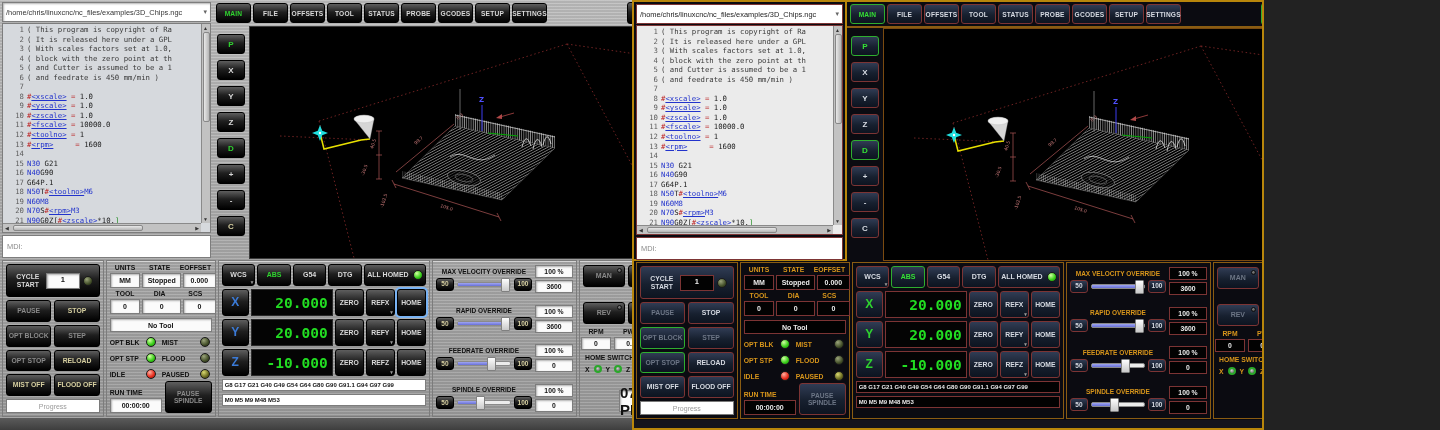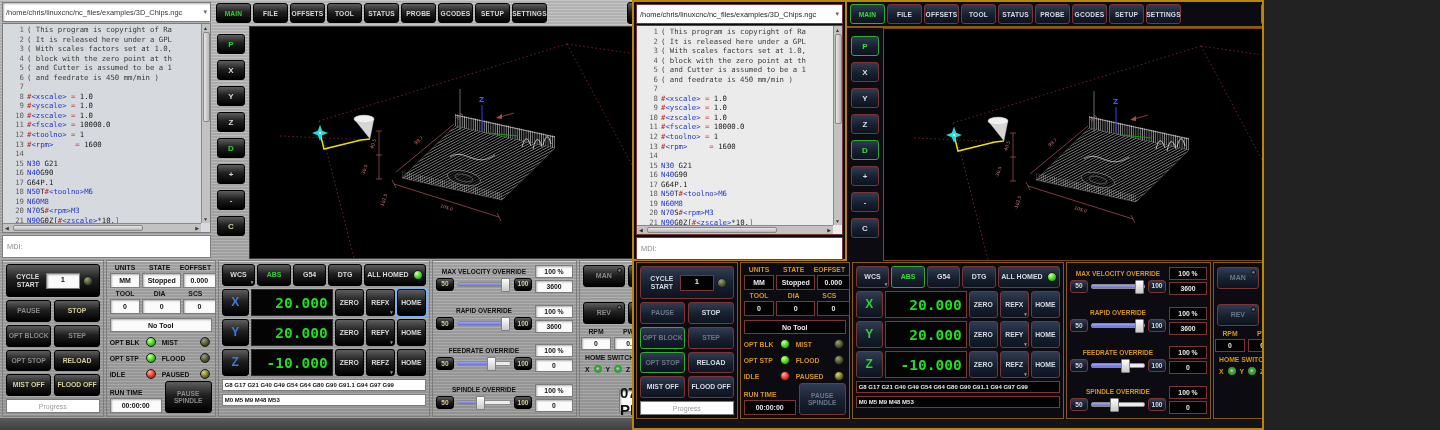--- a/index.html
+++ b/index.html
@@ -33,21 +33,21 @@
   .theme-metal .pathbox{ background:#fff; color:#333; box-shadow:inset 1px 1px 2px rgba(0,0,0,.3);}
   .theme-dark .pathbox{ background:#fff; color:#222; }
   .pathbox .pth { flex:1; white-space:nowrap; overflow:hidden; }
   .pathbox .dd { color:#666; font-size:7px; }
   .listing { position:relative; height:210px; margin-top:1px; background:var(--listing-bg);
     border:1px solid var(--box-border); overflow:hidden; }
   .code-lines { position:absolute; left:0; top:1px; right:9px; bottom:9px; overflow:hidden;
     font-family:"DejaVu Sans Mono",monospace; font-size:7.3px; line-height:9.55px; }
   .cl { white-space:pre; }
   .ln { display:inline-block; width:21px; text-align:right; margin-right:3px; color:#5c5c5c; }
-  .tk-c{color:#3a3a3a} .tk-h{color:#bb2020} .tk-v{color:#2233cc; }
+  .tk-c{color:#3a3a3a} .tk-h{color:#bb2020} .tk-v{color:#2233cc; text-decoration:underline}
   .tk-o{color:#bb2020} .tk-t{color:#202020} .tk-nn{color:#2233cc} .tk-g{color:#1a1a1a}
   .tk-m{color:#2233cc} .tk-br{color:#1d8a1d}
   .vscroll { position:absolute; right:0; top:0; bottom:9px; width:9px; background:#c2c2c2;
     border-left:1px solid #8a8a8a; font-size:5px; color:#333; text-align:center; }
   .vscroll .vthumb { position:absolute; top:8px; left:1px; width:7px; height:90px;
     background:linear-gradient(90deg,#e8e8e8,#b5b5b5); border:1px solid #888; border-radius:2px; }
   .vscroll .a-up{position:absolute; top:1px; left:1px;} .vscroll .a-dn{position:absolute; bottom:1px; left:1px;}
   .hscroll { position:absolute; left:0; right:9px; bottom:0; height:9px; background:#c2c2c2;
     border-top:1px solid #8a8a8a; font-size:5px; color:#333; }
   .hscroll .hthumb { position:absolute; left:10px; top:1px; width:130px; height:6px;

